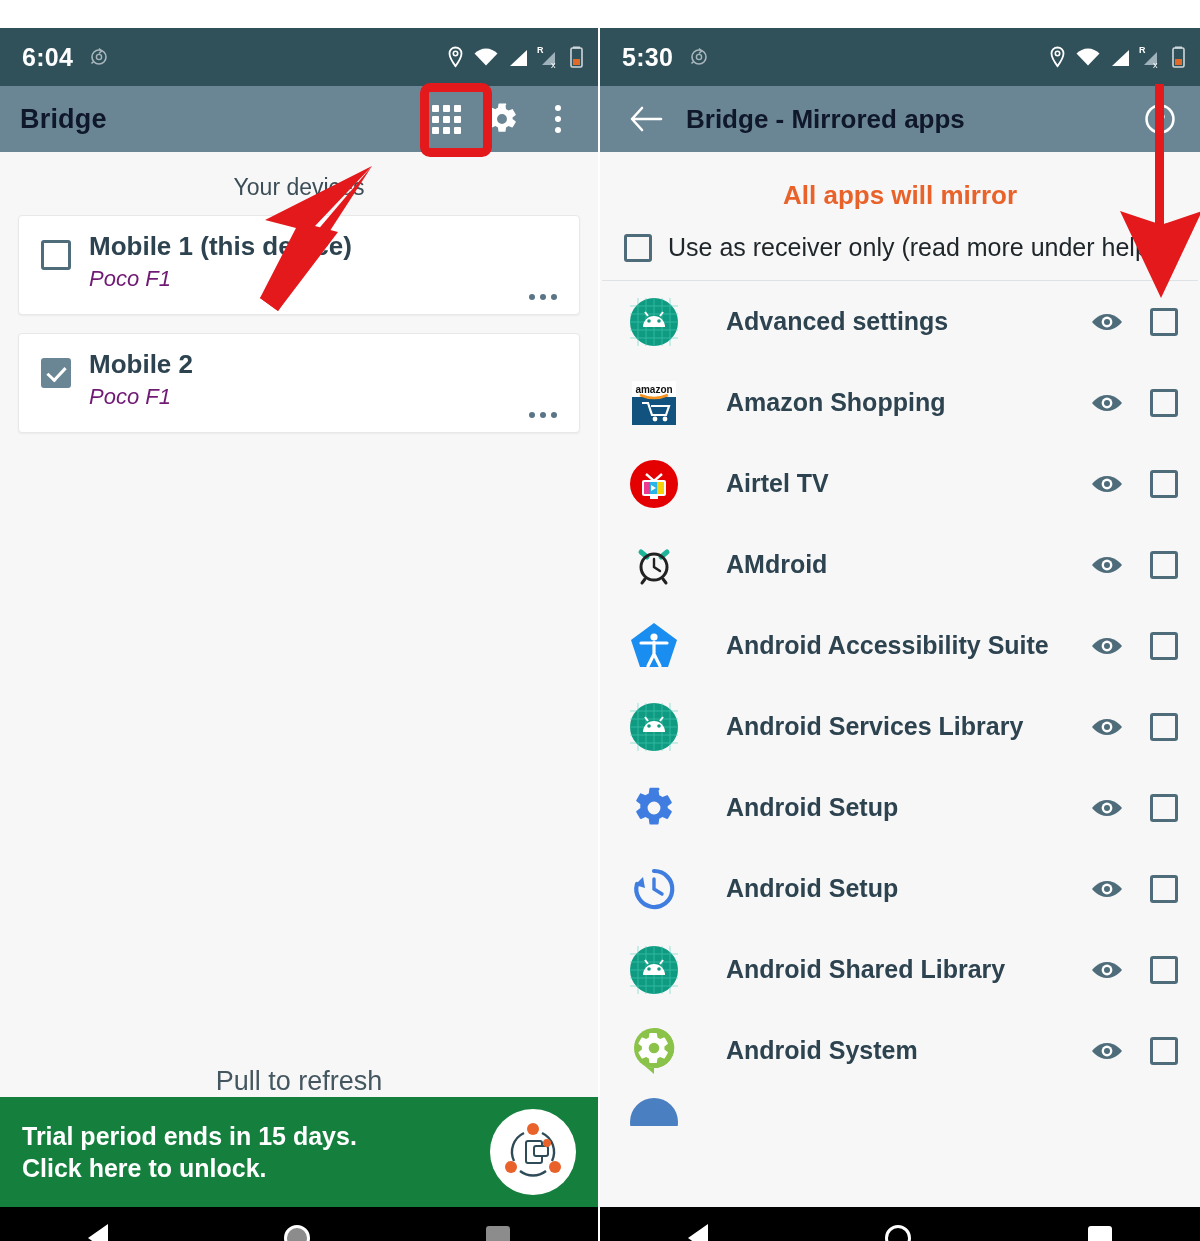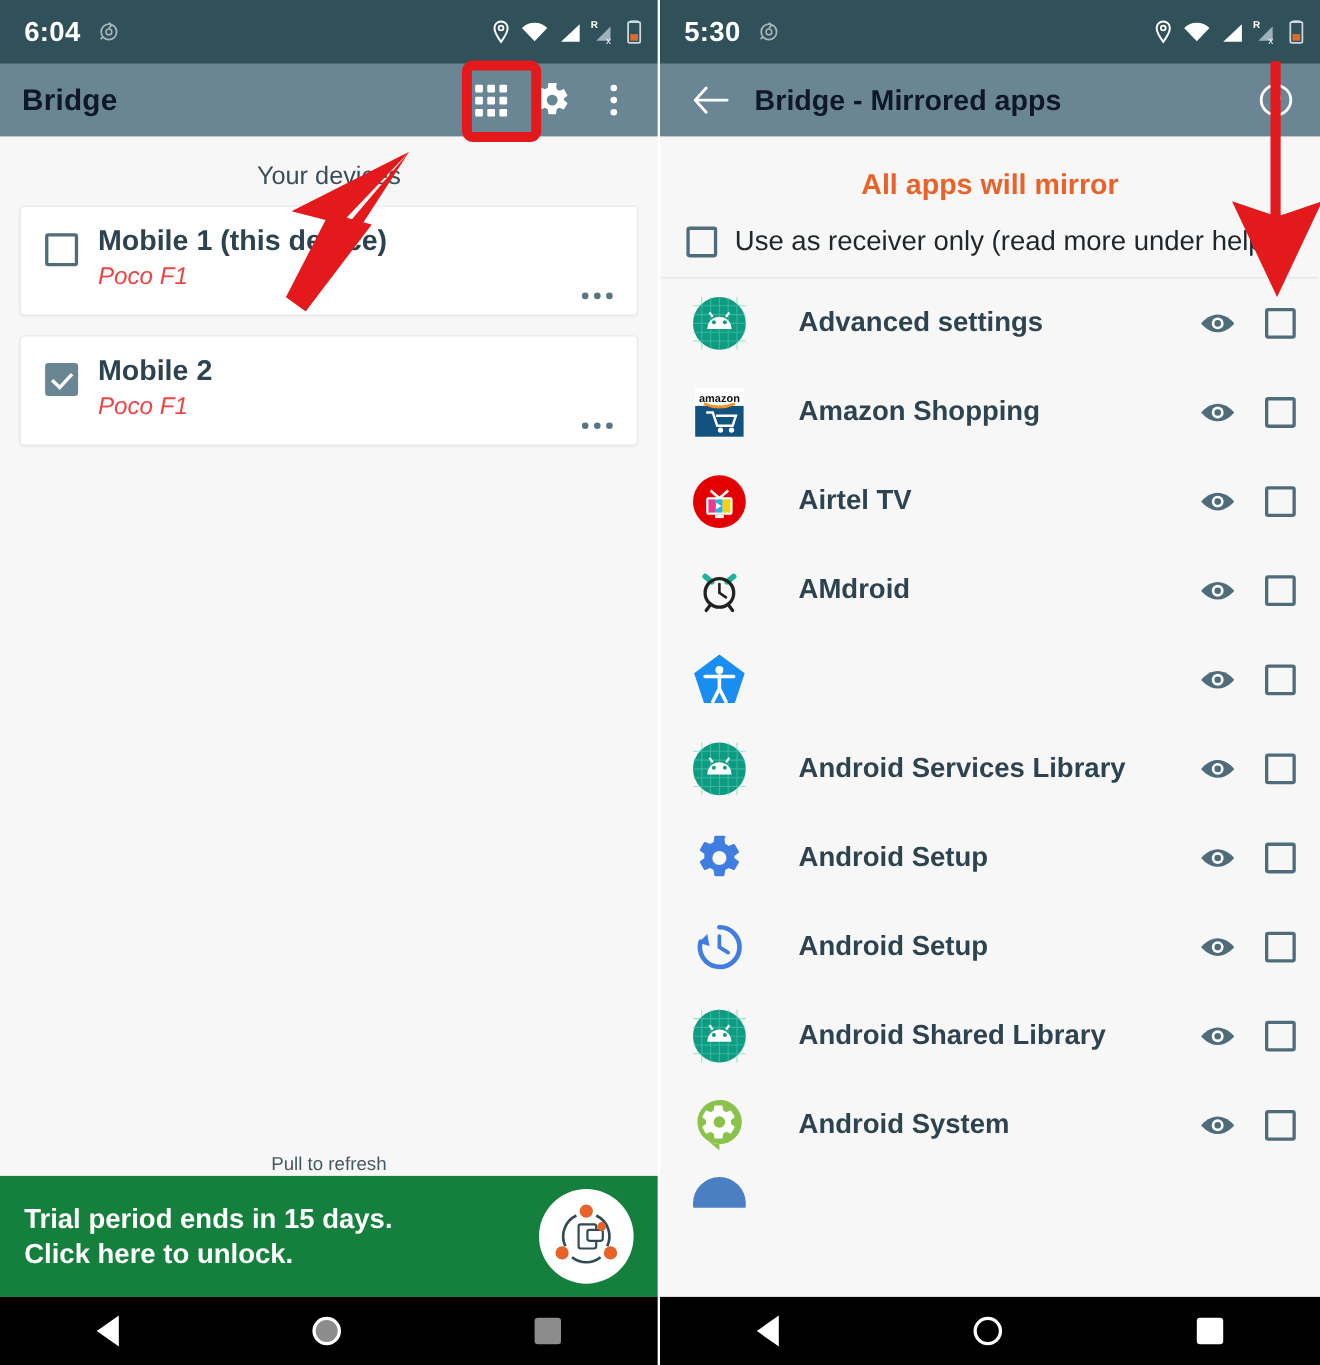--- a/index.html
+++ b/index.html
@@ -2,21 +2,21 @@
 <html><head>
 <meta charset="utf-8">
 <style>
   * { box-sizing: border-box; margin: 0; padding: 0; }
   html, body {
     width: 1200px; height: 1241px;
     background: #ffffff;
     font-family: "Liberation Sans", sans-serif;
     overflow: hidden;
   }
-  .screens { position: relative; width: 1200px; height: 942px; display: flex; }
+  .screens { position: relative; width: 1200px; height: 942px; display: flex; margin-top: 28px; }
   .phone { position: relative; width: 600px; height: 1241px; overflow: hidden; background: #f7f7f7; }
   .phone.left { border-right: 2px solid #ffffff; }
 
   
   .statusbar {
     height: 58px; background: #30505a; color: #ffffff;
     display: flex; align-items: center; padding: 0 14px 0 22px;
     position: relative; z-index: 4;
   }
   .sb-time { font-size: 25px; font-weight: bold; letter-spacing: .3px; }
@@ -59,25 +59,25 @@
   .cb {
     width: 30px; height: 30px; border: 3px solid #4f6c7b; border-radius: 3px;
     margin-right: 18px; margin-top: 8px; flex: 0 0 auto; background: transparent;
   }
   .cb.checked { background: #6a8694; border-color: #6a8694; position: relative; }
   .cb.checked::after {
     content: ""; position: absolute; left: 7px; top: 2px; width: 8px; height: 15px;
     border: solid #ffffff; border-width: 0 3.5px 3.5px 0; transform: rotate(43deg);
   }
   .dev-name { font-size: 26px; font-weight: bold; color: #2d4350; line-height: 1.15; white-space: nowrap; }
-  .dev-model { font-size: 22px; font-style: italic; color: #ef4444; margin-top: 4px; }
+  .dev-model { font-size: 22px; font-style: italic; color: #701a75; margin-top: 4px; }
   .dots3 { position: absolute; right: 22px; bottom: 14px; display: flex; gap: 5px; }
   .dots3 i { width: 6px; height: 6px; border-radius: 50%; background: #5a7585; display: block; }
 
-  .pull { position: absolute; left: 0; right: 0; bottom: 172px; text-align: center; font-size: 17px; color: #44565f; }
+  .pull { position: absolute; left: 0; right: 0; bottom: 172px; text-align: center; font-size: 27px; color: #44565f; }
 
   .trial {
     position: absolute; left: 0; right: 0; bottom: 62px; height: 110px;
     background: #15803d; display: flex; align-items: center; padding: 0 22px;
   }
   .trial-text { color: #ffffff; font-size: 25px; font-weight: bold; line-height: 1.3; }
   .trial-icon {
     width: 86px; height: 86px; border-radius: 50%; background: #ffffff;
     display: flex; align-items: center; justify-content: center; margin-left: auto;
   }
@@ -424,20 +424,21 @@
         </div>
 
         <div class="app-row">
           <span class="app-icon">
             <svg width="52" height="52" viewBox="0 0 52 52">
                 <path d="M26 3 L49 20 L40 47 L12 47 L3 20 Z" fill="#1a8df0"></path>
                 <circle cx="26" cy="17" r="3.6" fill="#ffffff"></circle>
                 <path d="M13 23 h26 M26 22 v12 M26 34 l-6 12 M26 34 l6 12" stroke="#ffffff" stroke-width="3.2" stroke-linecap="round" fill="none"></path>
               </svg>
           </span>
+          <span class="app-name">Android Accessibility Suite</span>
           <span class="app-sp"></span>
           <span class="eye">
             <svg width="34" height="24" viewBox="0 0 34 24">
                 <path d="M17 4C8 4 2 12 2 12s6 8 15 8 15-8 15-8-6-8-15-8z" fill="#4f6c7b"></path>
                 <circle cx="17" cy="12" r="5.4" fill="#ffffff"></circle>
                 <circle cx="17" cy="12" r="3" fill="#4f6c7b"></circle>
               </svg>
           </span>
           <span class="cb-app"></span>
         </div>

